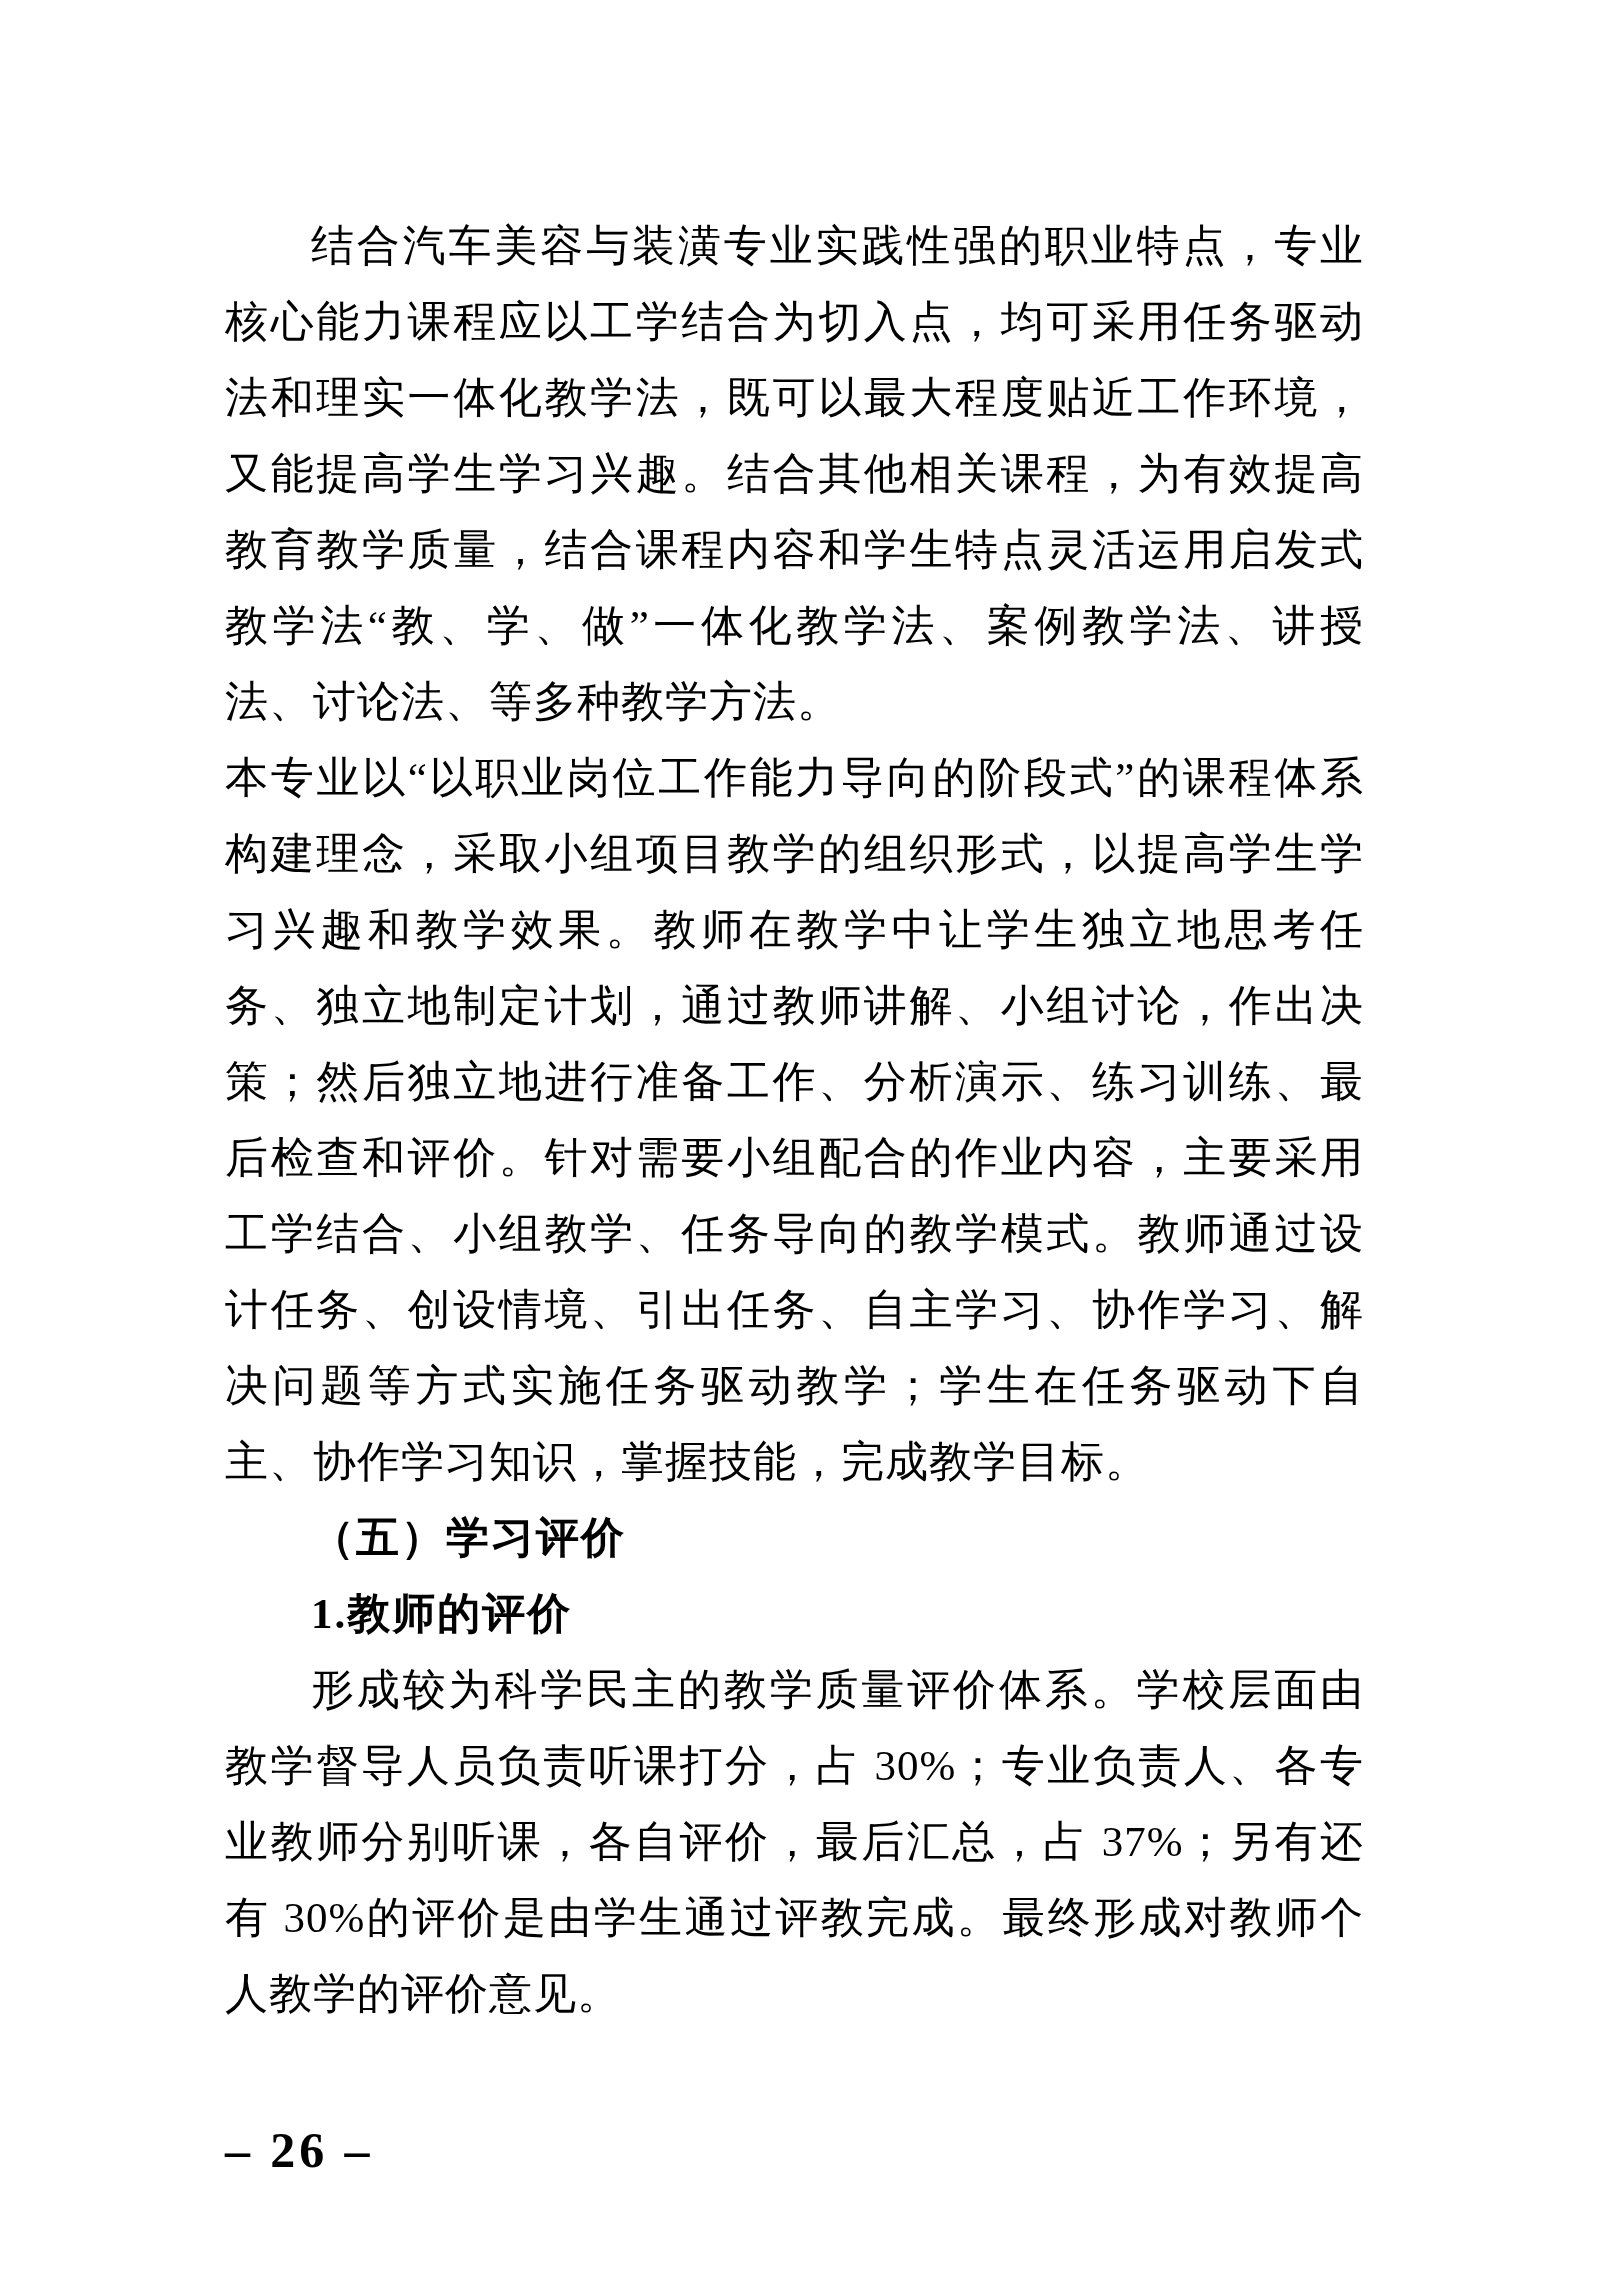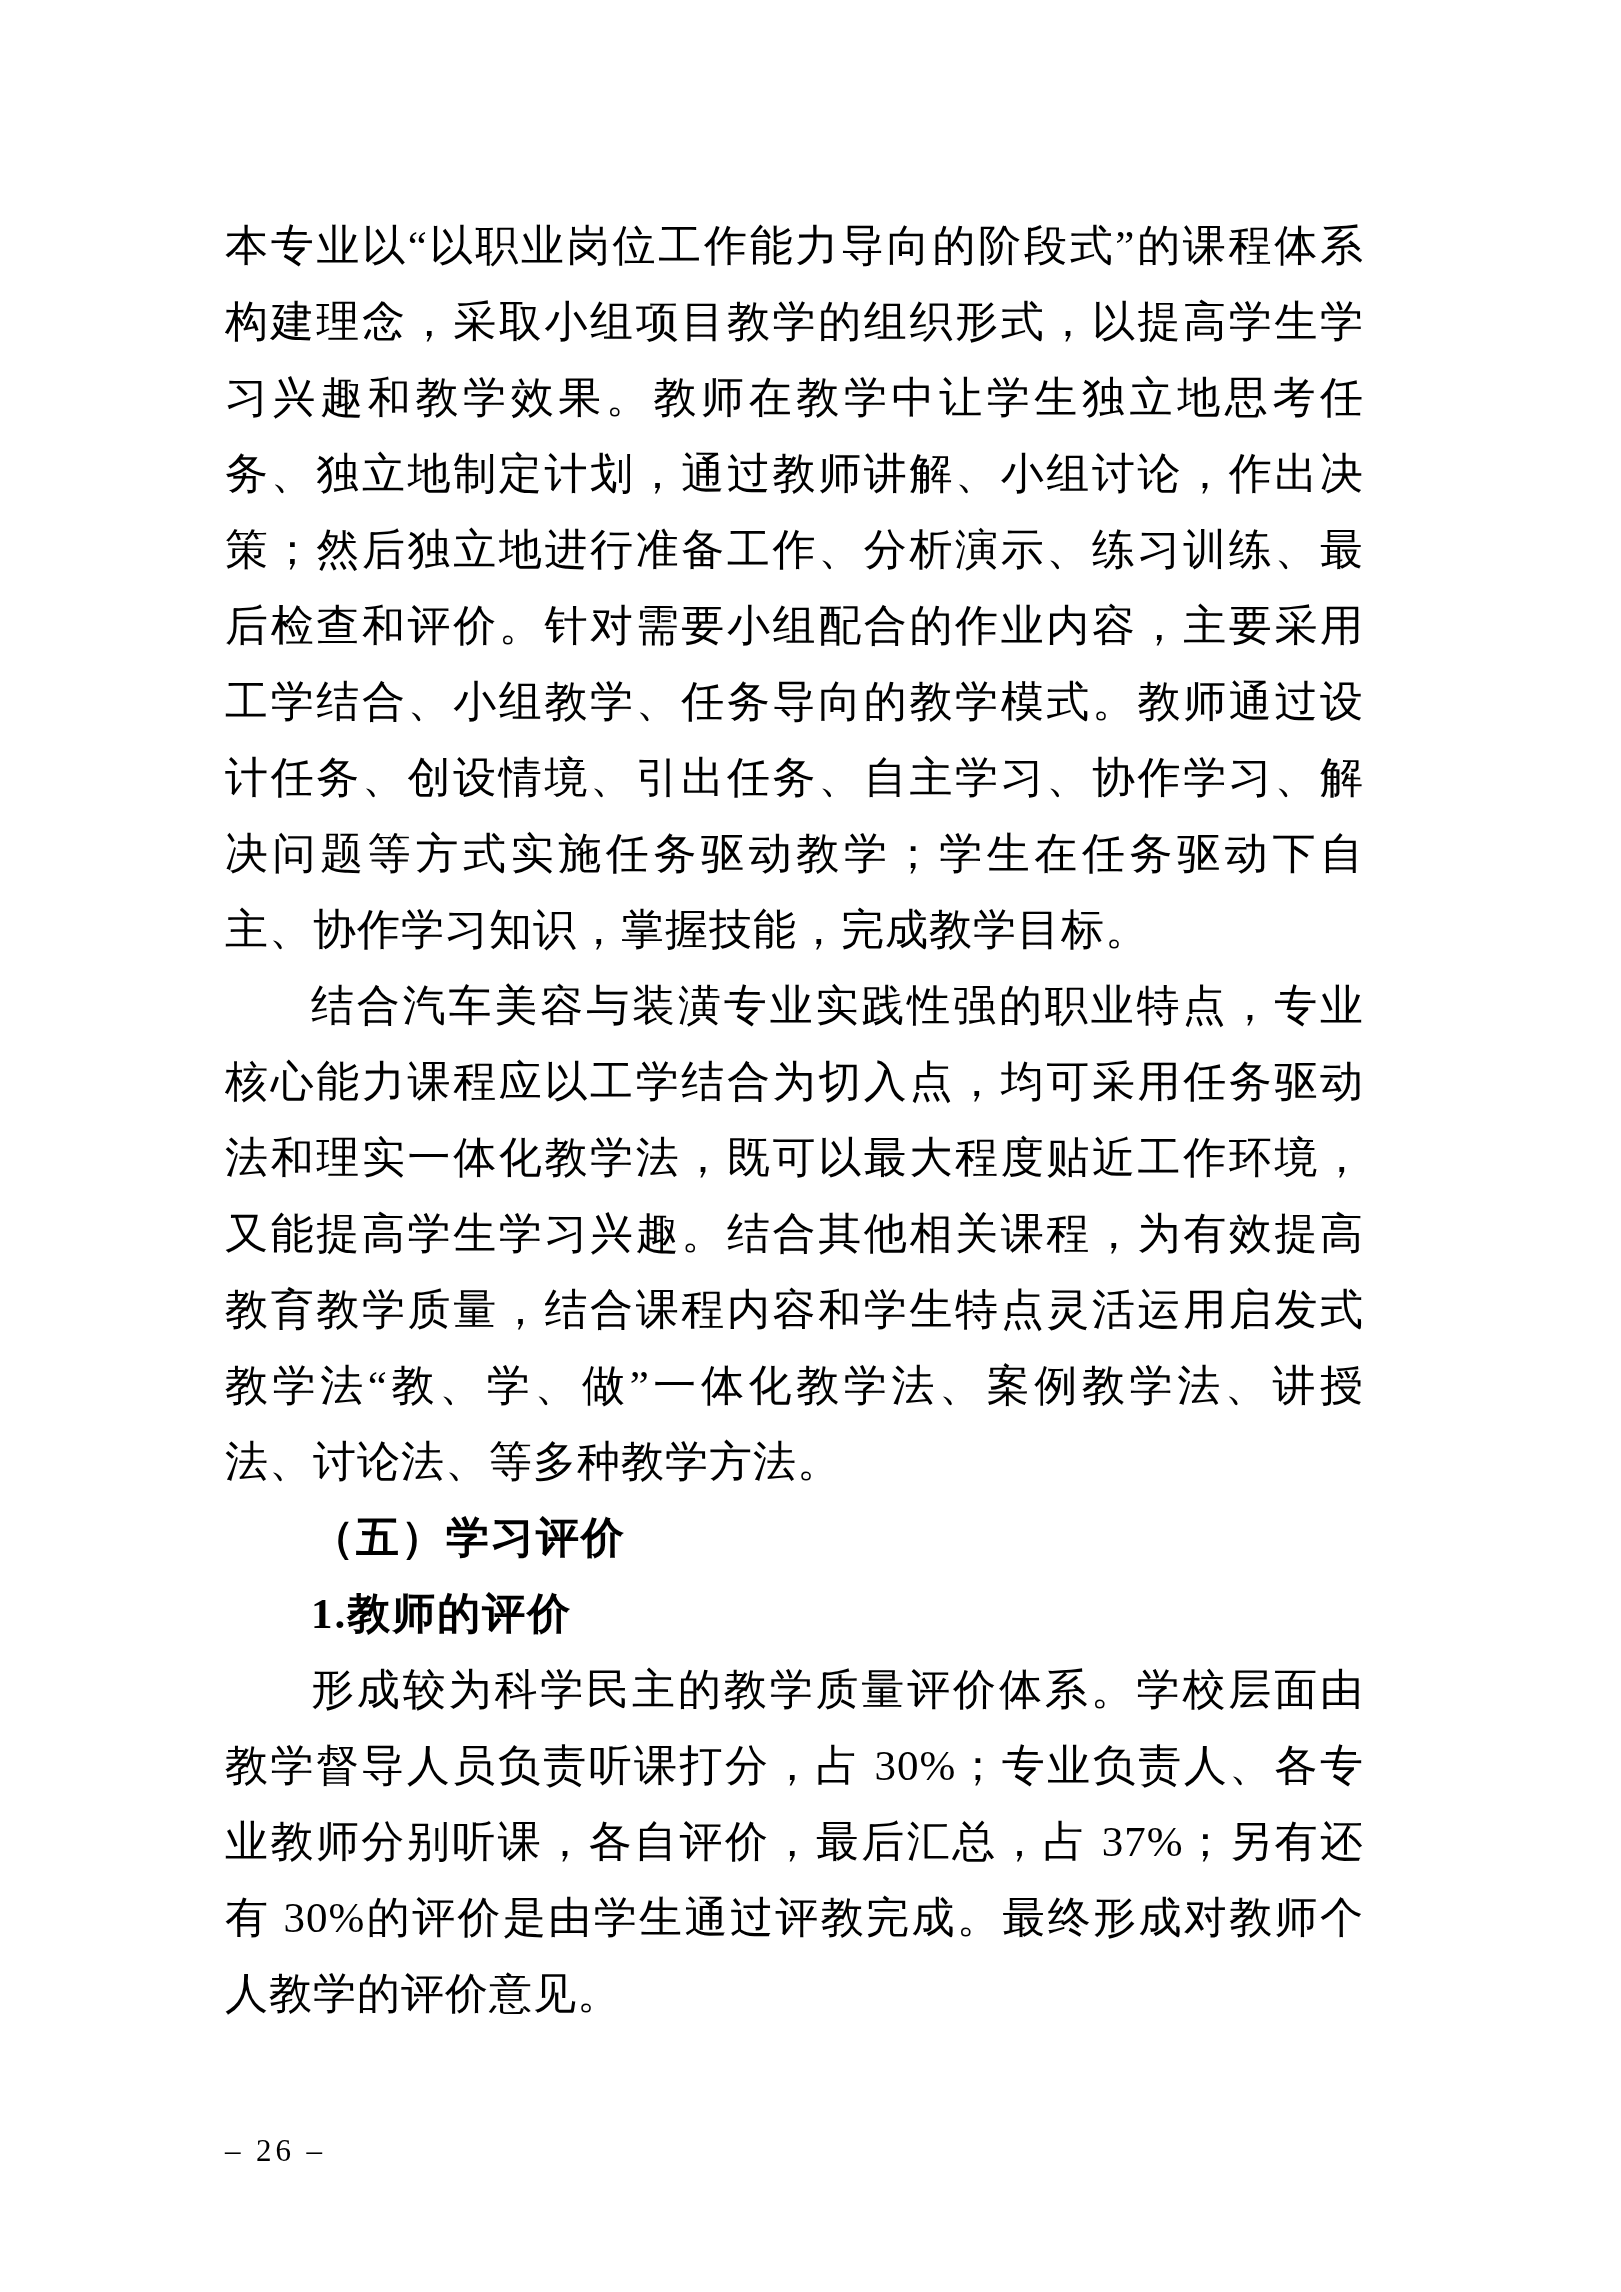--- a/index.html
+++ b/index.html
@@ -47,36 +47,37 @@
     line-height: 76px;
     font-weight: 700;
     text-indent: 2em;
     letter-spacing: 2px;
     font-family: Liberation Serif, serif;
   }
   .footer-pagenum {
     position: absolute;
     left: 225px;
     top: 2129px;
-    font-size: 31px;
+    font-size: 50px;
     line-height: 43px;
     letter-spacing: 3.9px;
     color: #000000;
+    font-weight: bold;
   }
 </style>
 </head>
 <body>
 
 <div class="page">
 
   <div class="content">
 
+    <p class="par indent">结合汽车美容与装潢专业实践性强的职业特点，专业核心能力课程应以工学结合为切入点，均可采用任务驱动法和理实一体化教学法，既可以最大程度贴近工作环境，又能提高学生学习兴趣。结合其他相关课程，为有效提高教育教学质量，结合课程内容和学生特点灵活运用启发式教学法“教、学、做”一体化教学法、案例教学法、讲授法、讨论法、等多种教学方法。</p>
+
     <p class="par">本专业以“以职业岗位工作能力导向的阶段式”的课程体系构建理念，采取小组项目教学的组织形式，以提高学生学习兴趣和教学效果。教师在教学中让学生独立地思考任务、独立地制定计划，通过教师讲解、小组讨论，作出决策；然后独立地进行准备工作、分析演示、练习训练、最后检查和评价。针对需要小组配合的作业内容，主要采用工学结合、小组教学、任务导向的教学模式。教师通过设计任务、创设情境、引出任务、自主学习、协作学习、解决问题等方式实施任务驱动教学；学生在任务驱动下自主、协作学习知识，掌握技能，完成教学目标。</p>
-
-    <p class="par indent">结合汽车美容与装潢专业实践性强的职业特点，专业核心能力课程应以工学结合为切入点，均可采用任务驱动法和理实一体化教学法，既可以最大程度贴近工作环境，又能提高学生学习兴趣。结合其他相关课程，为有效提高教育教学质量，结合课程内容和学生特点灵活运用启发式教学法“教、学、做”一体化教学法、案例教学法、讲授法、讨论法、等多种教学方法。</p>
 
     <p class="heading">（五）学习评价</p>
 
     <p class="heading">1.教师的评价</p>
 
     <p class="par indent">形成较为科学民主的教学质量评价体系。学校层面由教学督导人员负责听课打分，占 30%；专业负责人、各专业教师分别听课，各自评价，最后汇总，占 37%；另有还有 30%的评价是由学生通过评教完成。最终形成对教师个人教学的评价意见。</p>
 
   </div>
 
   <div class="footer-pagenum">– 26 –</div>

